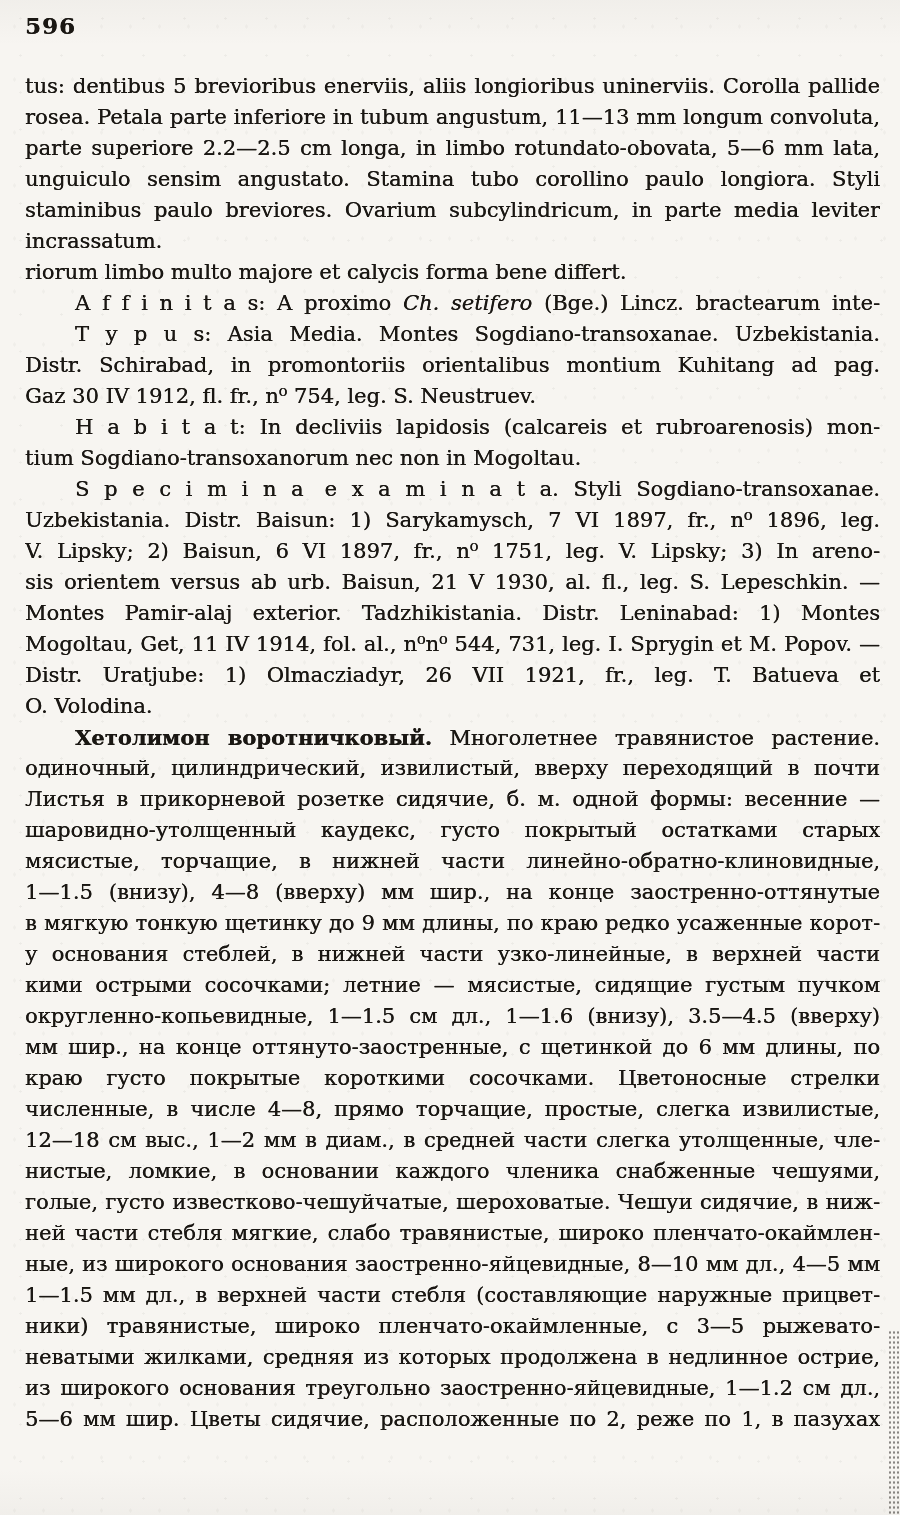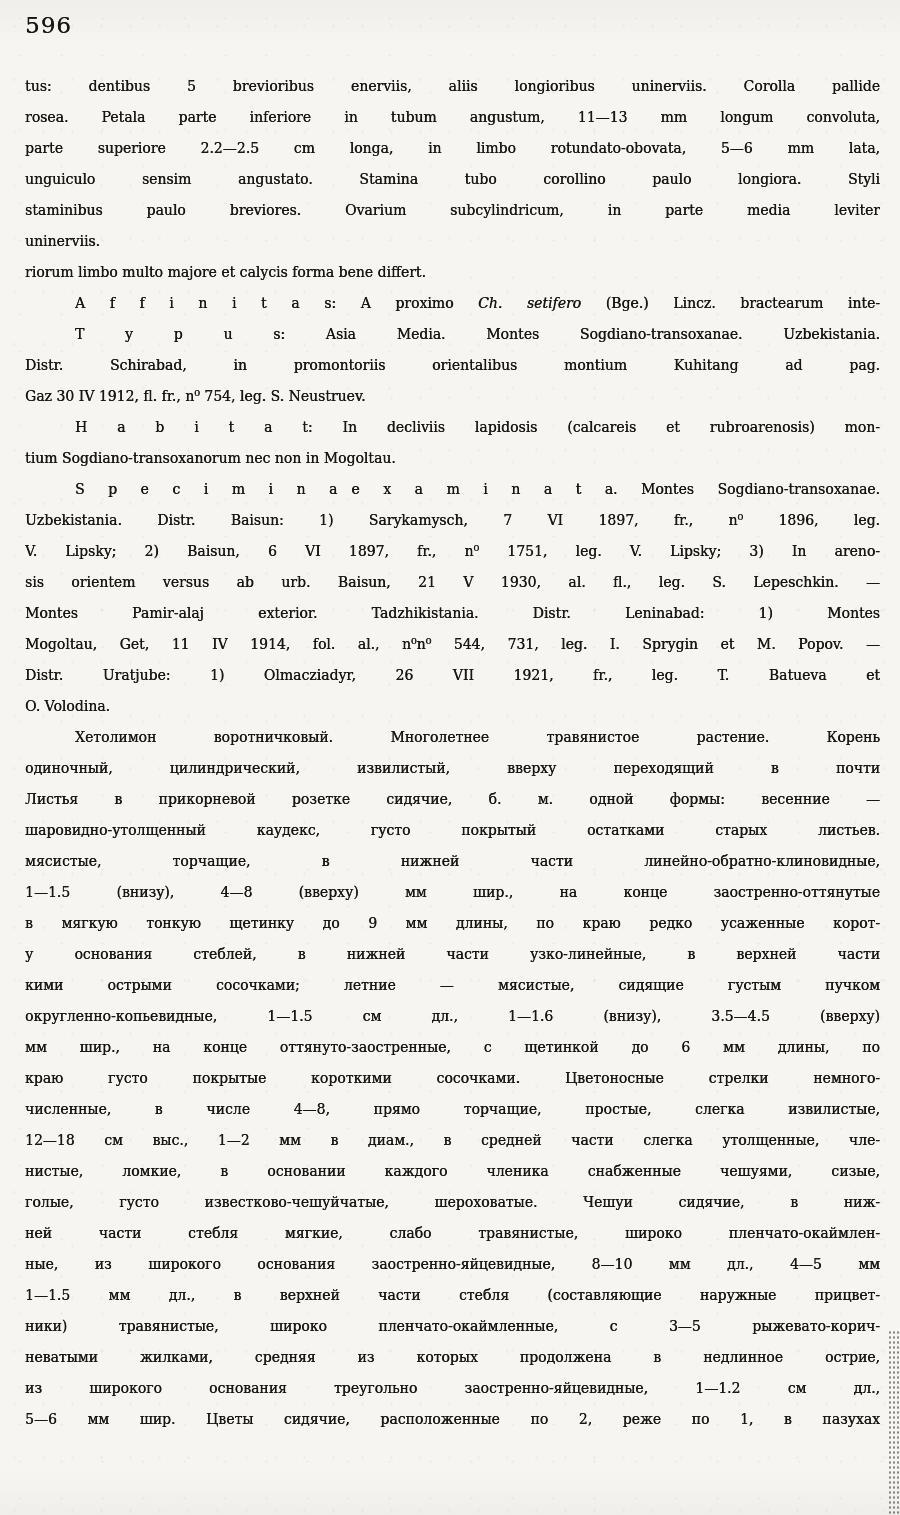--- a/index.html
+++ b/index.html
@@ -14,71 +14,71 @@
     background-image:
       radial-gradient(rgba(95,92,86,.07) 1px, transparent 1.4px),
       radial-gradient(rgba(125,120,112,.06) 1px, transparent 1.3px),
       linear-gradient(180deg, rgba(120,115,108,.05) 0%, rgba(0,0,0,0) 3%, rgba(0,0,0,0) 97%, rgba(120,115,108,.05) 100%);
     background-size:41px 37px, 29px 53px, 100% 100%;
     font-family:"DejaVu Serif", serif;
     color:var(--ink);
   }
   .page-number{
     position:absolute;left:25px;top:14px;
-    font-weight:normal;font-size:23px;line-height:1;letter-spacing:1px;
+    font-weight:bold;font-size:23px;line-height:1;letter-spacing:1px;
     text-shadow:.3px .3px 0 currentColor;
   }
   .text-block{
     position:absolute;left:25px;top:71px;width:855px;
   }
   .paragraph{margin:0;}
   .line{
-    font-size:14px;line-height:31px;height:31px;overflow:hidden;
+    font-size:21px;line-height:31px;height:31px;overflow:hidden;
     text-align:justify;text-align-last:justify;
     text-shadow:.3px .3px 0 currentColor;
   }
   .line.first{text-indent:50px;}
   .line.end{text-align-last:left;}
   .it{font-style:italic;}
-  .bd{font-weight:normal;}
+  .bd{font-weight:bold;}
   .scan-artifact{
     position:absolute;right:0;bottom:0;width:12px;height:185px;
     background-image:radial-gradient(rgba(45,42,38,.55) .8px, transparent 1.15px);
     background-size:4px 5px;
   }
 </style>
 </head>
 <body>
 
 <div class="page-number">596</div>
 
 <div class="text-block">
     <div class="paragraph">
       <div class="line">tus: dentibus 5 brevioribus enerviis, aliis longioribus uninerviis. Corolla pallide</div>
       <div class="line">rosea. Petala parte inferiore in tubum angustum, 11—13 mm longum convoluta,</div>
       <div class="line">parte superiore 2.2—2.5 cm longa, in limbo rotundato-obovata, 5—6 mm lata,</div>
       <div class="line">unguiculo sensim angustato. Stamina tubo corollino paulo longiora. Styli</div>
       <div class="line">staminibus paulo breviores. Ovarium subcylindricum, in parte media leviter</div>
-      <div class="line end">uninerviis.</div>
+      <div class="line end">incrassatum.</div>
     </div>
     <div class="paragraph">
       <div class="line end">riorum limbo multo majore et calycis forma bene differt.</div>
       <div class="line first">A f f i n i t a s: A proximo <span class="it ">Ch. setifero</span> (Bge.) Lincz. bractearum inte-</div>
     </div>
     <div class="paragraph">
       <div class="line first">T y p u s: Asia Media. Montes Sogdiano-transoxanae. Uzbekistania.</div>
       <div class="line">Distr. Schirabad, in promontoriis orientalibus montium Kuhitang ad pag.</div>
       <div class="line end">Gaz 30 IV 1912, fl. fr., n⁰ 754, leg. S. Neustruev.</div>
     </div>
     <div class="paragraph">
       <div class="line first">H a b i t a t: In decliviis lapidosis (calcareis et rubroarenosis) mon-</div>
       <div class="line end">tium Sogdiano-transoxanorum nec non in Mogoltau.</div>
     </div>
     <div class="paragraph">
-      <div class="line first">S p e c i m i n a e x a m i n a t a. Montes Sogdiano-transoxanae.</div>
+      <div class="line first">S p e c i m i n a e x a m i n a t a. Styli Sogdiano-transoxanae.</div>
       <div class="line">Uzbekistania. Distr. Baisun: 1) Sarykamysch, 7 VI 1897, fr., n⁰ 1896, leg.</div>
       <div class="line">V. Lipsky; 2) Baisun, 6 VI 1897, fr., n⁰ 1751, leg. V. Lipsky; 3) In areno-</div>
       <div class="line">sis orientem versus ab urb. Baisun, 21 V 1930, al. fl., leg. S. Lepeschkin. —</div>
       <div class="line">Montes Pamir-alaj exterior. Tadzhikistania. Distr. Leninabad: 1) Montes</div>
       <div class="line">Mogoltau, Get, 11 IV 1914, fol. al., n⁰n⁰ 544, 731, leg. I. Sprygin et M. Popov. —</div>
       <div class="line">Distr. Uratjube: 1) Olmacziadyr, 26 VII 1921, fr., leg. T. Batueva et</div>
       <div class="line end">O. Volodina.</div>
     </div>
     <div class="paragraph">
       <div class="line first"><span class="bd">Хетолимон воротничковый.</span> Многолетнее травянистое растение. Корень</div>

